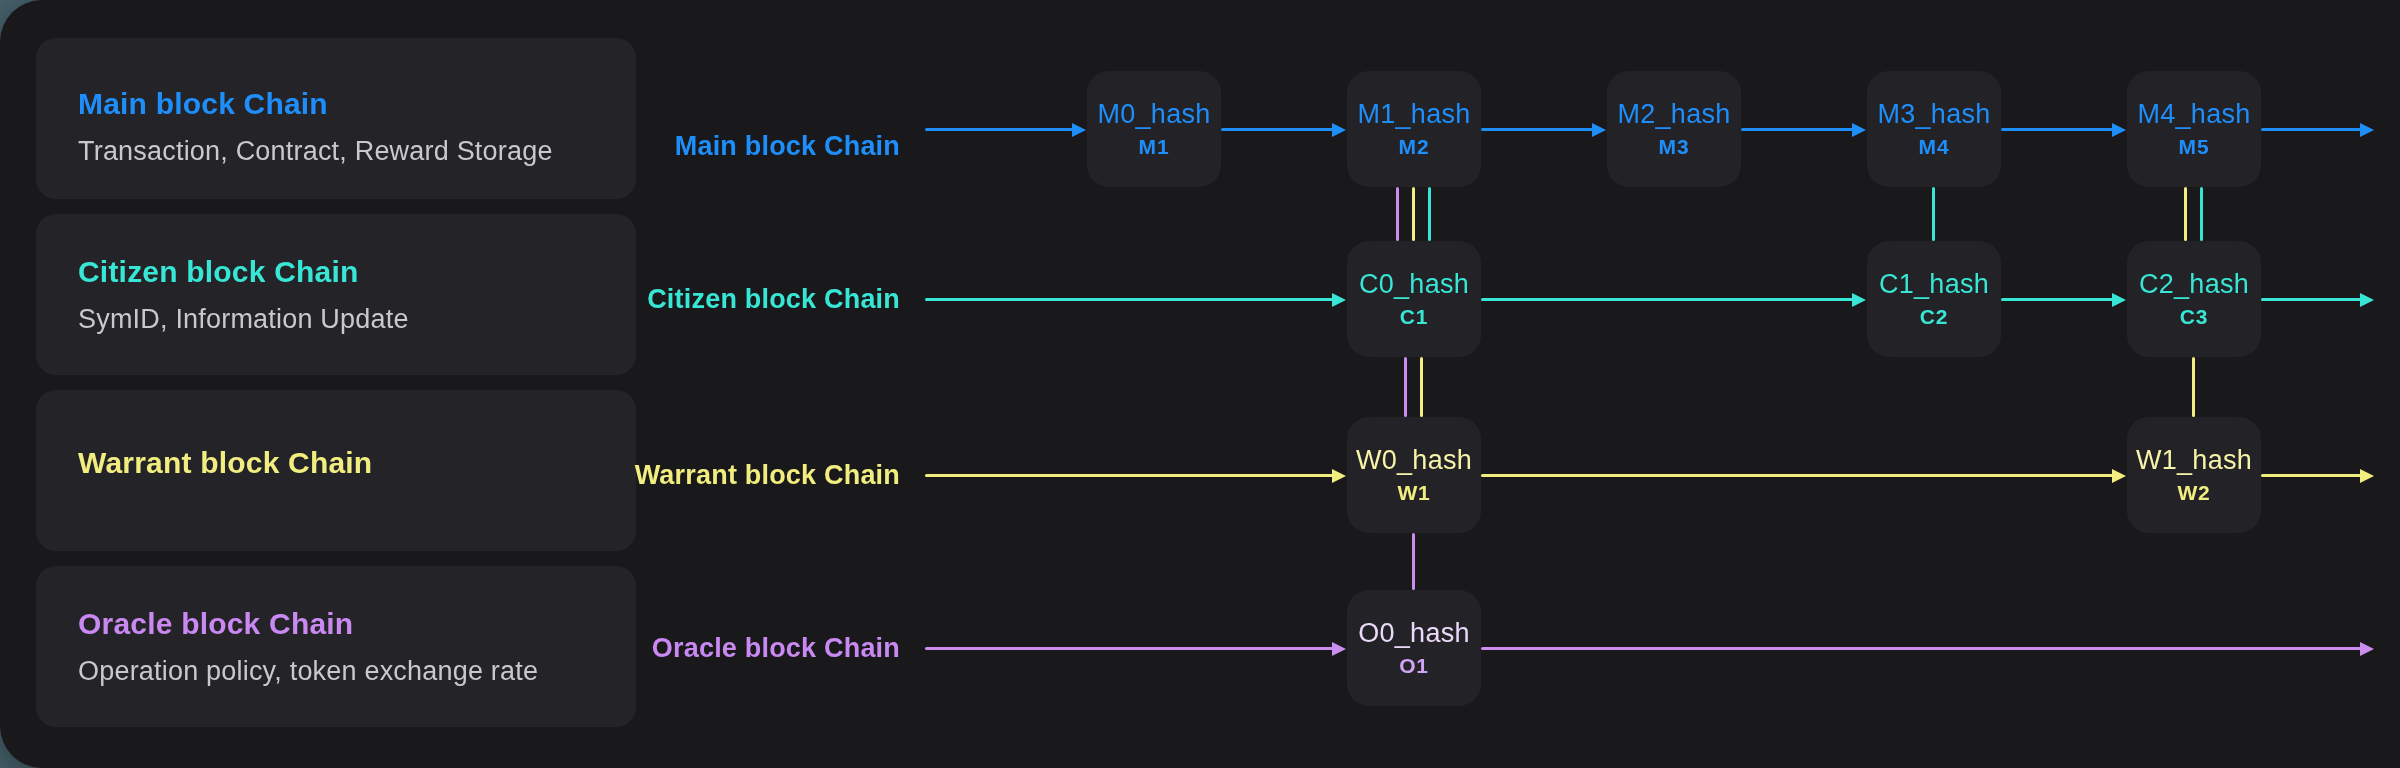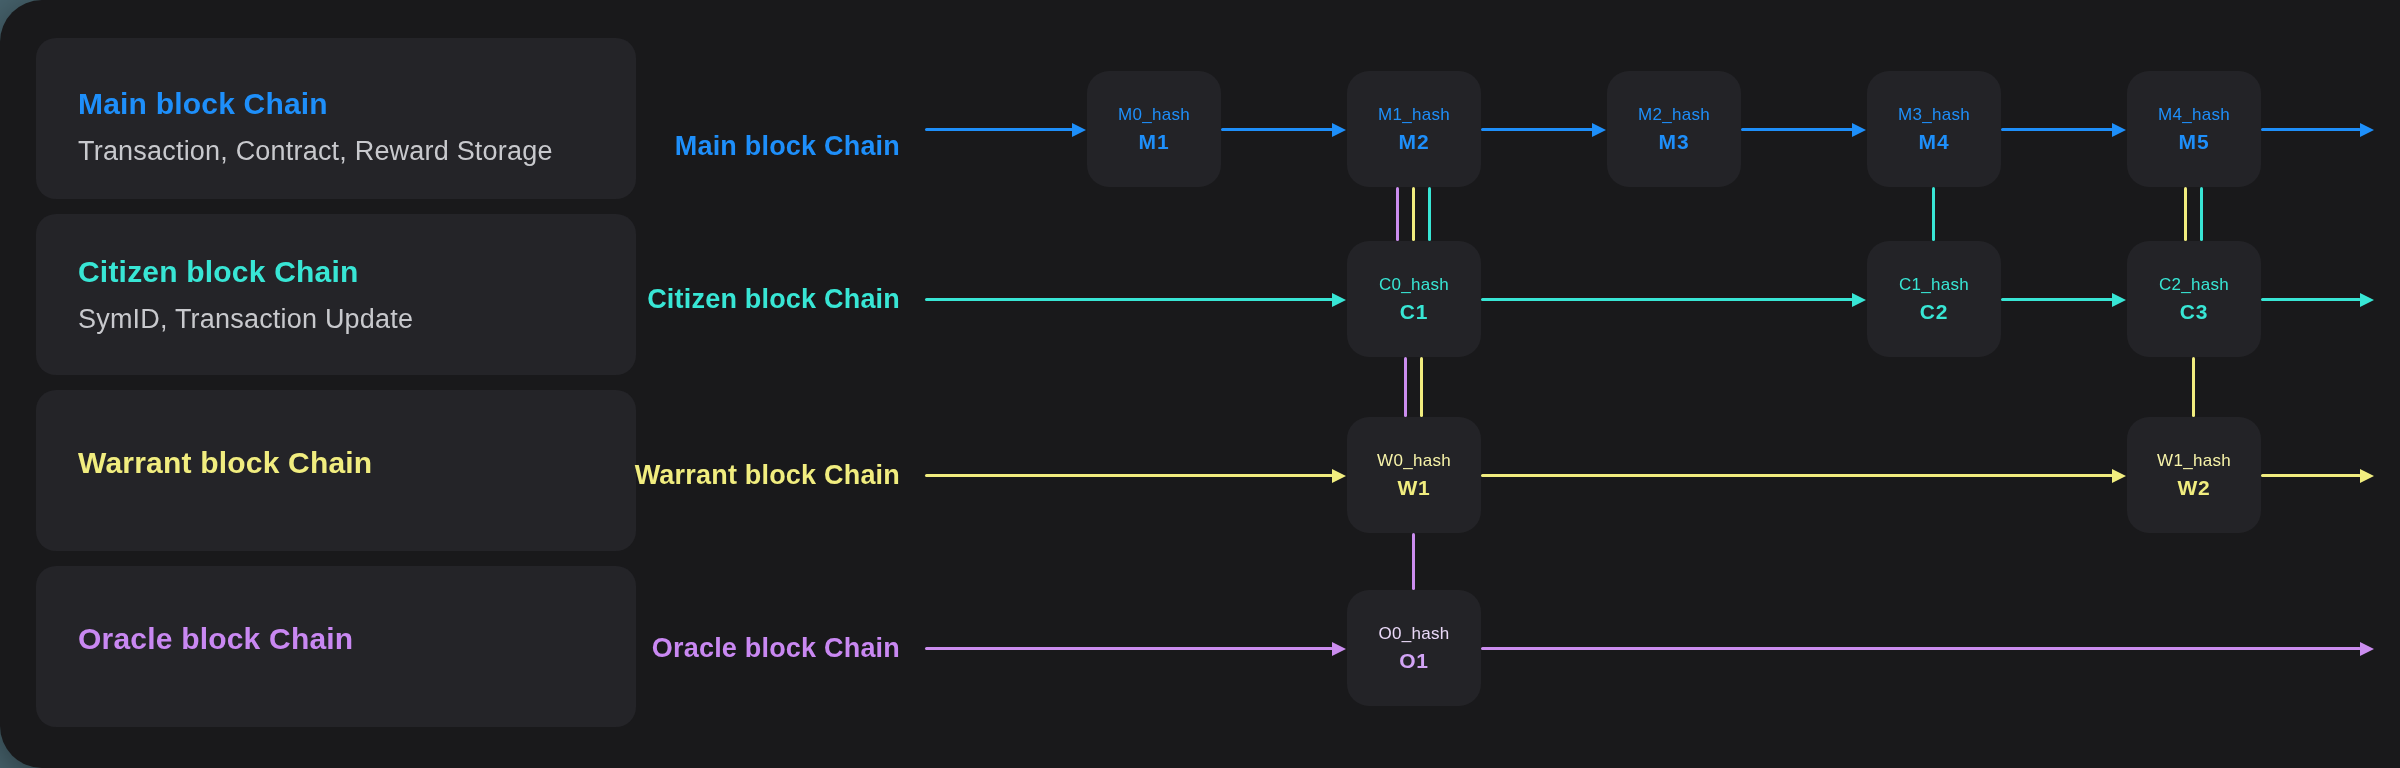--- a/index.html
+++ b/index.html
@@ -31,21 +31,21 @@
     font-size:27px; font-weight:700; line-height:34px; letter-spacing:.2px;
   }
 
   
   .block {
     position:absolute; width:134px; height:116px;
     background: var(--block-bg,#232327); border-radius:22px;
     display:flex; flex-direction:column; align-items:center; justify-content:center;
     gap:5px;
   }
-  .block .hash { font-size:17px; letter-spacing:.3px; }
+  .block .hash { font-size:27px; letter-spacing:.3px; }
   .block .name { font-size:21px; font-weight:700; letter-spacing:.8px; }
 
   
   .h-arrow {
     position:absolute; height:3px; background:currentColor; border-radius:2px;
   }
   .h-arrow::after {
     content:""; position:absolute; right:-13px; top:50%; transform:translateY(-50%);
     width:0; height:0;
     border-top:7px solid transparent; border-bottom:7px solid transparent;
@@ -78,27 +78,28 @@
 <body style="background: rgb(71, 99, 109);">
 
 <div class="panel"></div>
 
 <div class="card" style="top:38px">
   <div class="card-title t-main">Main block Chain</div>
   <div class="card-sub">Transaction, Contract, Reward Storage</div>
 </div>
 <div class="card" style="top:214px">
   <div class="card-title t-citizen">Citizen block Chain</div>
-  <div class="card-sub">SymID, Transaction Update</div>
+  <div class="card-sub">SymID, Information Update</div>
 </div>
 <div class="card" style="top:390px">
   <div class="card-title t-warrant">Warrant block Chain</div>
 </div>
 <div class="card" style="top:566px">
   <div class="card-title t-oracle">Oracle block Chain</div>
+  <div class="card-sub">Operation policy, token exchange rate</div>
 </div>
 
 <div class="row-label t-main" style="top:112px">Main block Chain</div>
 <div class="row-label t-citizen" style="top:282px">Citizen block Chain</div>
 <div class="row-label t-warrant" style="top:458px">Warrant block Chain</div>
 <div class="row-label t-oracle" style="top:631px">Oracle block Chain</div>
 
 <div class="h-arrow l-blue" style="left:925px;  top:128px; width:148px"></div>
 <div class="h-arrow l-blue" style="left:1221px; top:128px; width:112px"></div>
 <div class="h-arrow l-blue" style="left:1481px; top:128px; width:112px"></div>

